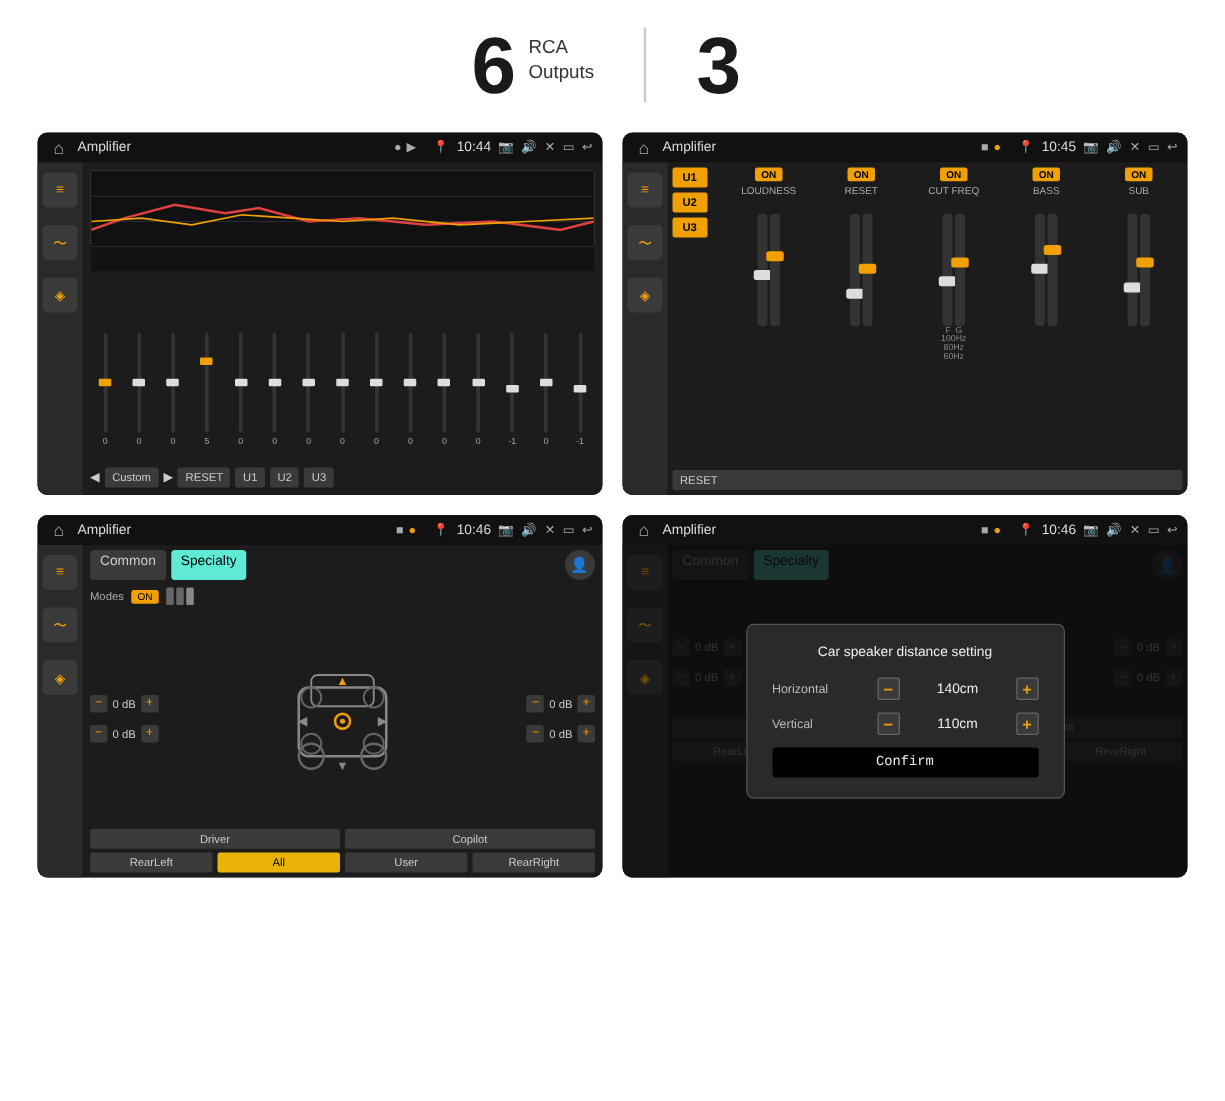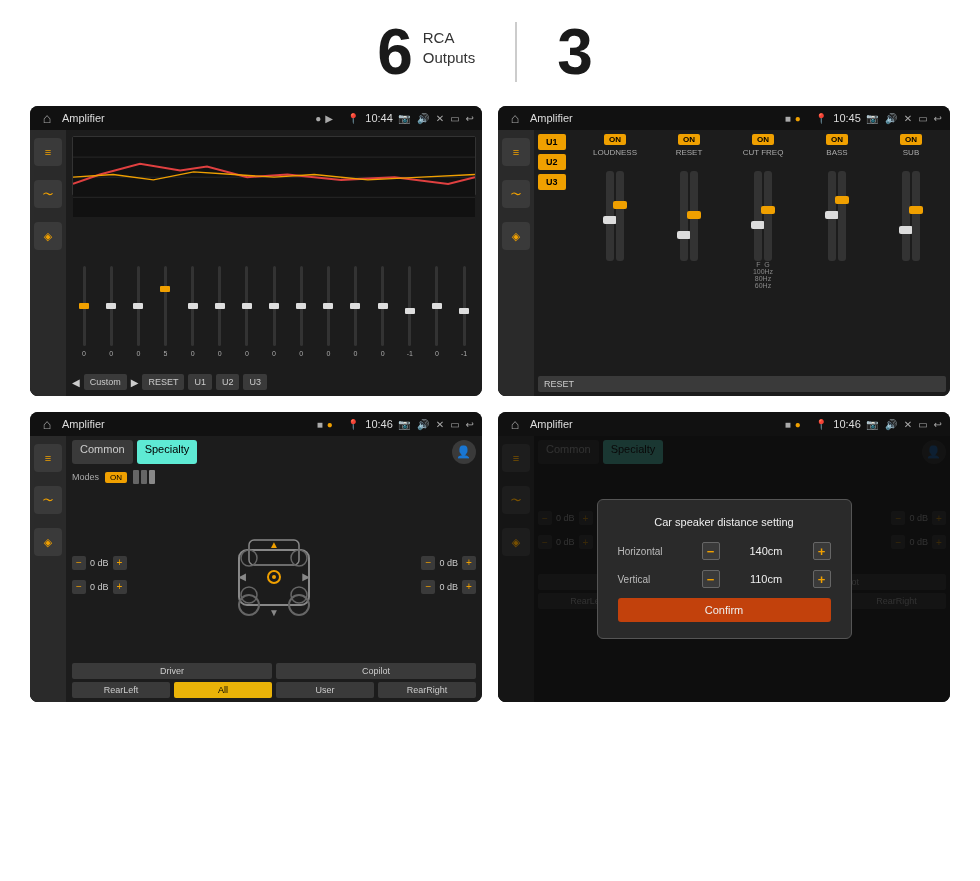--- a/index.html
+++ b/index.html
@@ -416,28 +416,29 @@
       font-size: 13px;
       font-weight: bold;
     }
     .dialog-value {
       font-size: 11px;
       color: #eee;
       min-width: 45px;
       text-align: center;
     }
     .dialog-confirm {
-      background: #c2410c;
+      background: #000000;
       color: #eee;
       font-size: 11px;
       padding: 6px 20px;
       border-radius: 3px;
       text-align: center;
       margin-top: 8px;
       cursor: pointer;
+      font-family: Liberation Mono, monospace;
     }
 
     .screen-bg-content {
       display: flex;
       flex: 1;
       height: 100%;
     }
   </style>
 </head>
 <body>

